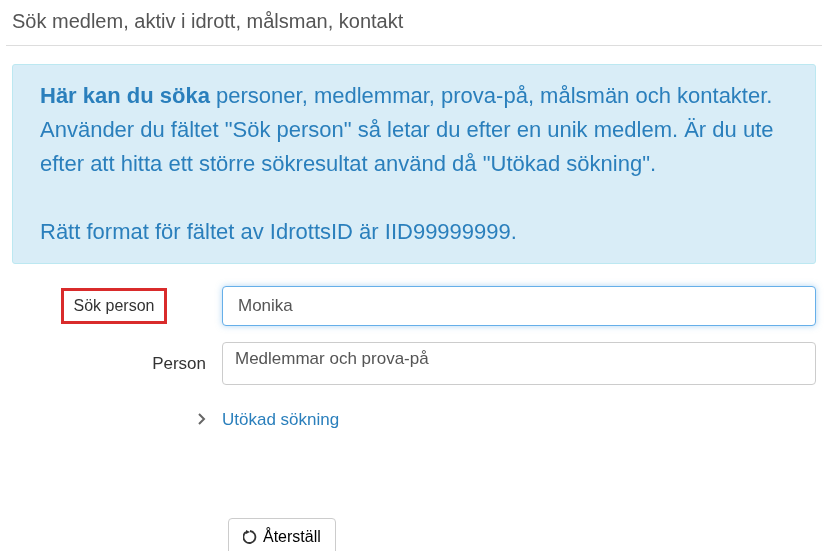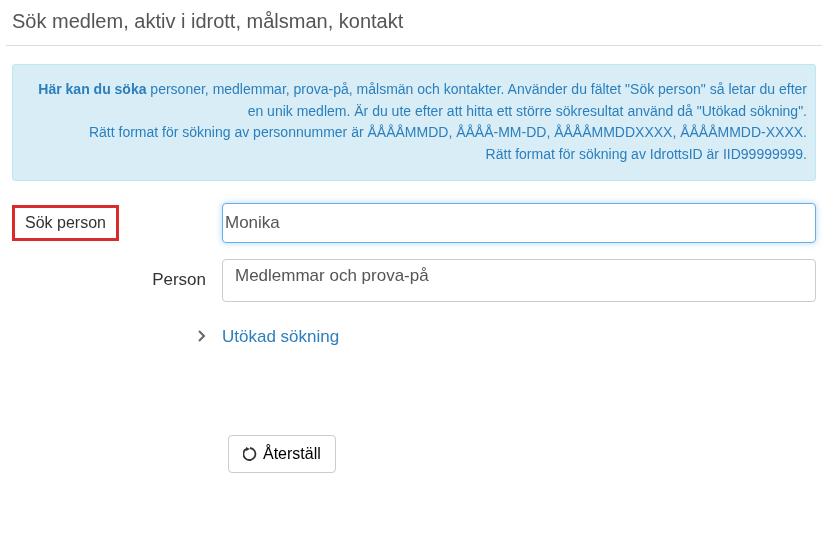--- a/index.html
+++ b/index.html
@@ -18,25 +18,24 @@
       color: #555;
       padding: 10px 0 12px 6px;
       border-bottom: 1px solid #ddd;
       margin: 0 6px;
     }
     .info-box {
       background: #d9edf7;
       border: 1px solid #bce8f1;
       color: #2a7fbc;
       margin: 18px 12px 22px 12px;
-      padding: 14px 8px;
+      padding: 14px 27px;
       border-radius: 3px;
-      font-size: 14px;
+      font-size: 22px;
       line-height: 1.55;
-      text-align: right;
     }
     .info-box strong { font-weight: 700; }
     .form-area {
       padding: 0 12px;
     }
     .form-row {
       display: flex;
       align-items: center;
       margin-bottom: 16px;
     }
@@ -48,29 +47,29 @@
       color: #333;
     }
     .highlighted-label {
       display: inline-block;
       border: 3px solid #d92b2b;
       padding: 6px 10px;
     }
     .form-label-wrap {
       width: 210px;
       display: flex;
-      justify-content: flex-start;
+      justify-content: center;
       padding-right: 6px;
     }
     .form-control {
       flex: 1;
       height: 40px;
       border: 1px solid #ccc;
       border-radius: 4px;
-      padding: 6px 2px;
+      padding: 6px 15px;
       font-size: 17px;
       color: #555;
       background: #fff;
     }
     .form-control.focused {
       border-color: #66afe9;
       box-shadow: 0 0 6px rgba(102,175,233,.5);
       outline: none;
     }
     .form-control-select {
@@ -138,22 +137,22 @@
     .icon { display: inline-flex; }
     svg { display: block; }
   </style>
 </head>
 <body>
 
 <h1 class="page-title">Sök medlem, aktiv i idrott, målsman, kontakt</h1>
 
 <div class="info-box">
   <strong>Här kan du söka</strong><span> personer, medlemmar, prova-på, målsmän och kontakter. Använder du fältet "Sök person" så letar du efter en unik medlem. Är du ute efter att hitta ett större sökresultat använd då "Utökad sökning".</span><br>
-  <span>Rätt format för sökning av personnummer är ÅÅÅÅMMDD, ÅÅÅÅ-MM-DD, ÅÅÅÅMMDDXXXX, ÅÅÅÅMMDD-XXXX.</span><br>
-  <span>Rätt format för sökning av IdrottsID är IID99999999.</span>
+  <br>
+  <span>Rätt format för fältet av IdrottsID är IID99999999.</span>
 </div>
 
 <div class="form-area">
 
   <div class="form-row">
     <div class="form-label-wrap">
       <span class="highlighted-label">Sök person</span>
     </div>
     <input type="text" class="form-control focused" value="Monika" style="">
   </div>

